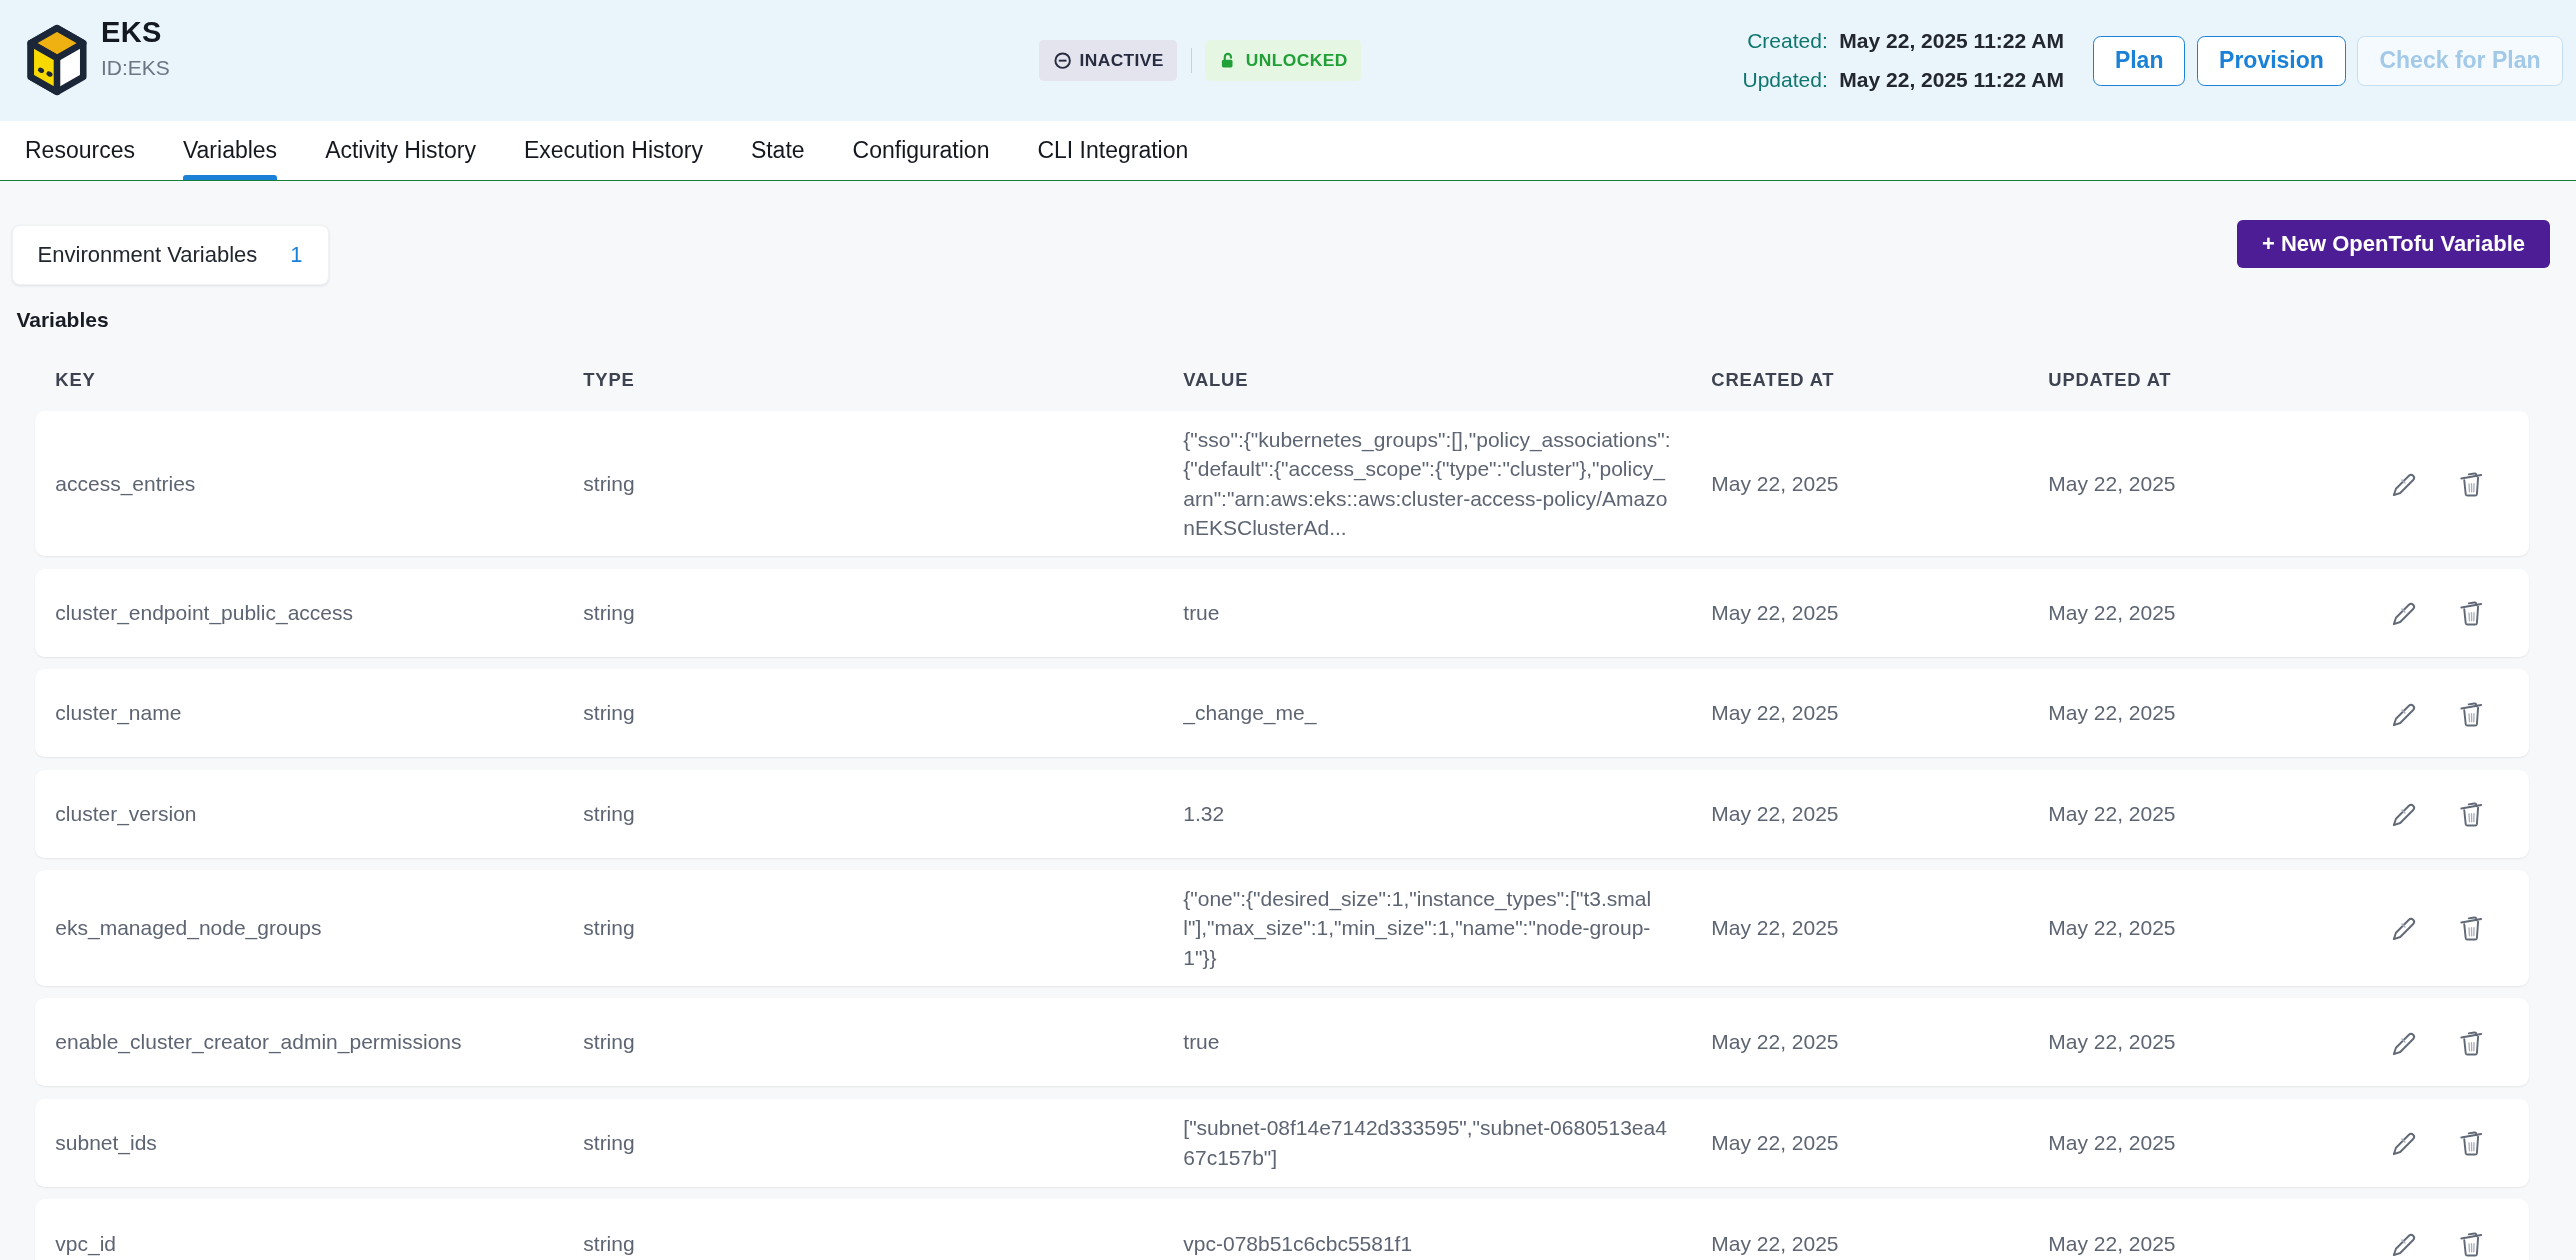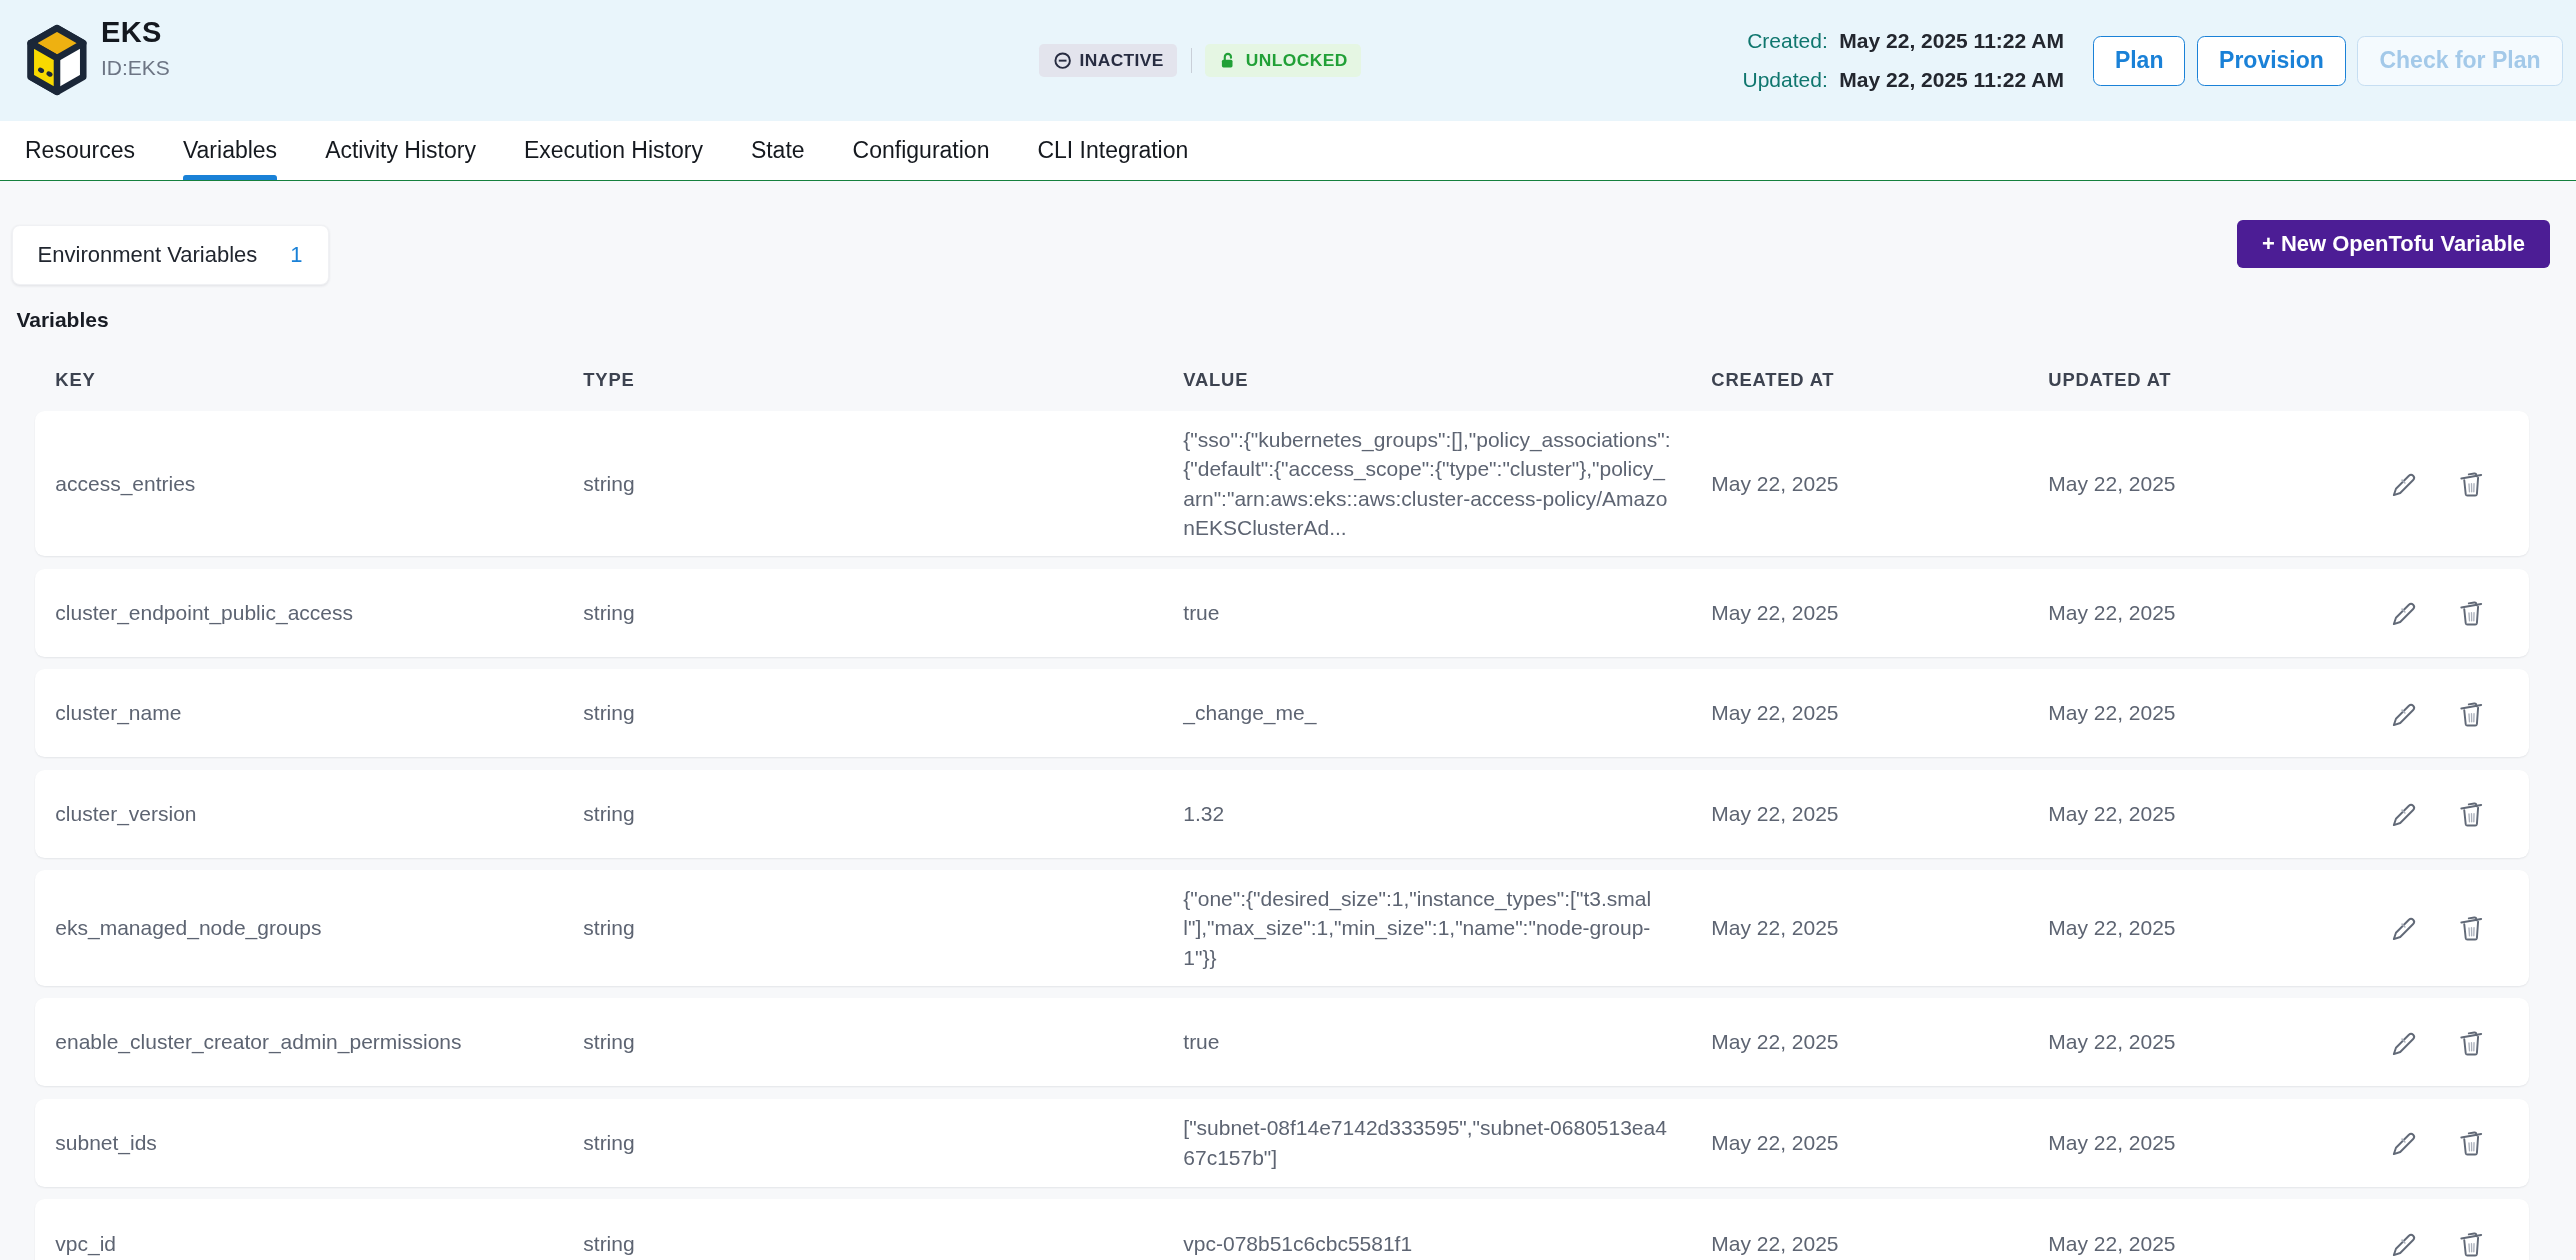--- a/index.html
+++ b/index.html
@@ -12,21 +12,21 @@
   }
 
   
   .app-header { position:relative; height:121px; background:#e9f5fb; }
   .logo { position:absolute; left:27px; top:24px; width:60px; height:72px; }
   .title-block { position:absolute; left:101px; top:15.5px; }
   .env-title { font-size:29px; font-weight:700; color:#14181f; letter-spacing:0.3px; }
   .env-id { font-size:21px; color:#6d7584; margin-top:7.7px; }
 
   .badges { position:absolute; left:1039px; top:0; height:100%; display:flex; align-items:center; }
-  .badge { display:inline-flex; align-items:center; gap:7.7px; height:33px; padding:0 13.5px;
+  .badge { display:inline-flex; align-items:center; gap:7.7px; height:41px; padding:0 13.5px;
            border-radius:4.8px; font-size:17.4px; font-weight:700; letter-spacing:0.4px; }
   .badge-inactive { background:#e3e4ed; color:#272c41; }
   .badge-unlocked { background:#e5f6e3; color:#21a037; }
   .badge-divider { width:1px; height:25px; background:#c9cfd8; margin:0 13.5px; }
   .badge svg { display:block; }
 
   .header-right { position:absolute; right:13.5px; top:0; height:100%; display:flex; align-items:center; gap:29px; }
   .timestamps { display:grid; grid-template-columns:auto auto; column-gap:11.6px; row-gap:15.5px; align-items:center; }
   .ts-label { font-size:21px; color:#0f766e; text-align:right; }
   .ts-value { font-size:21px; color:#23272f; font-weight:600; }

